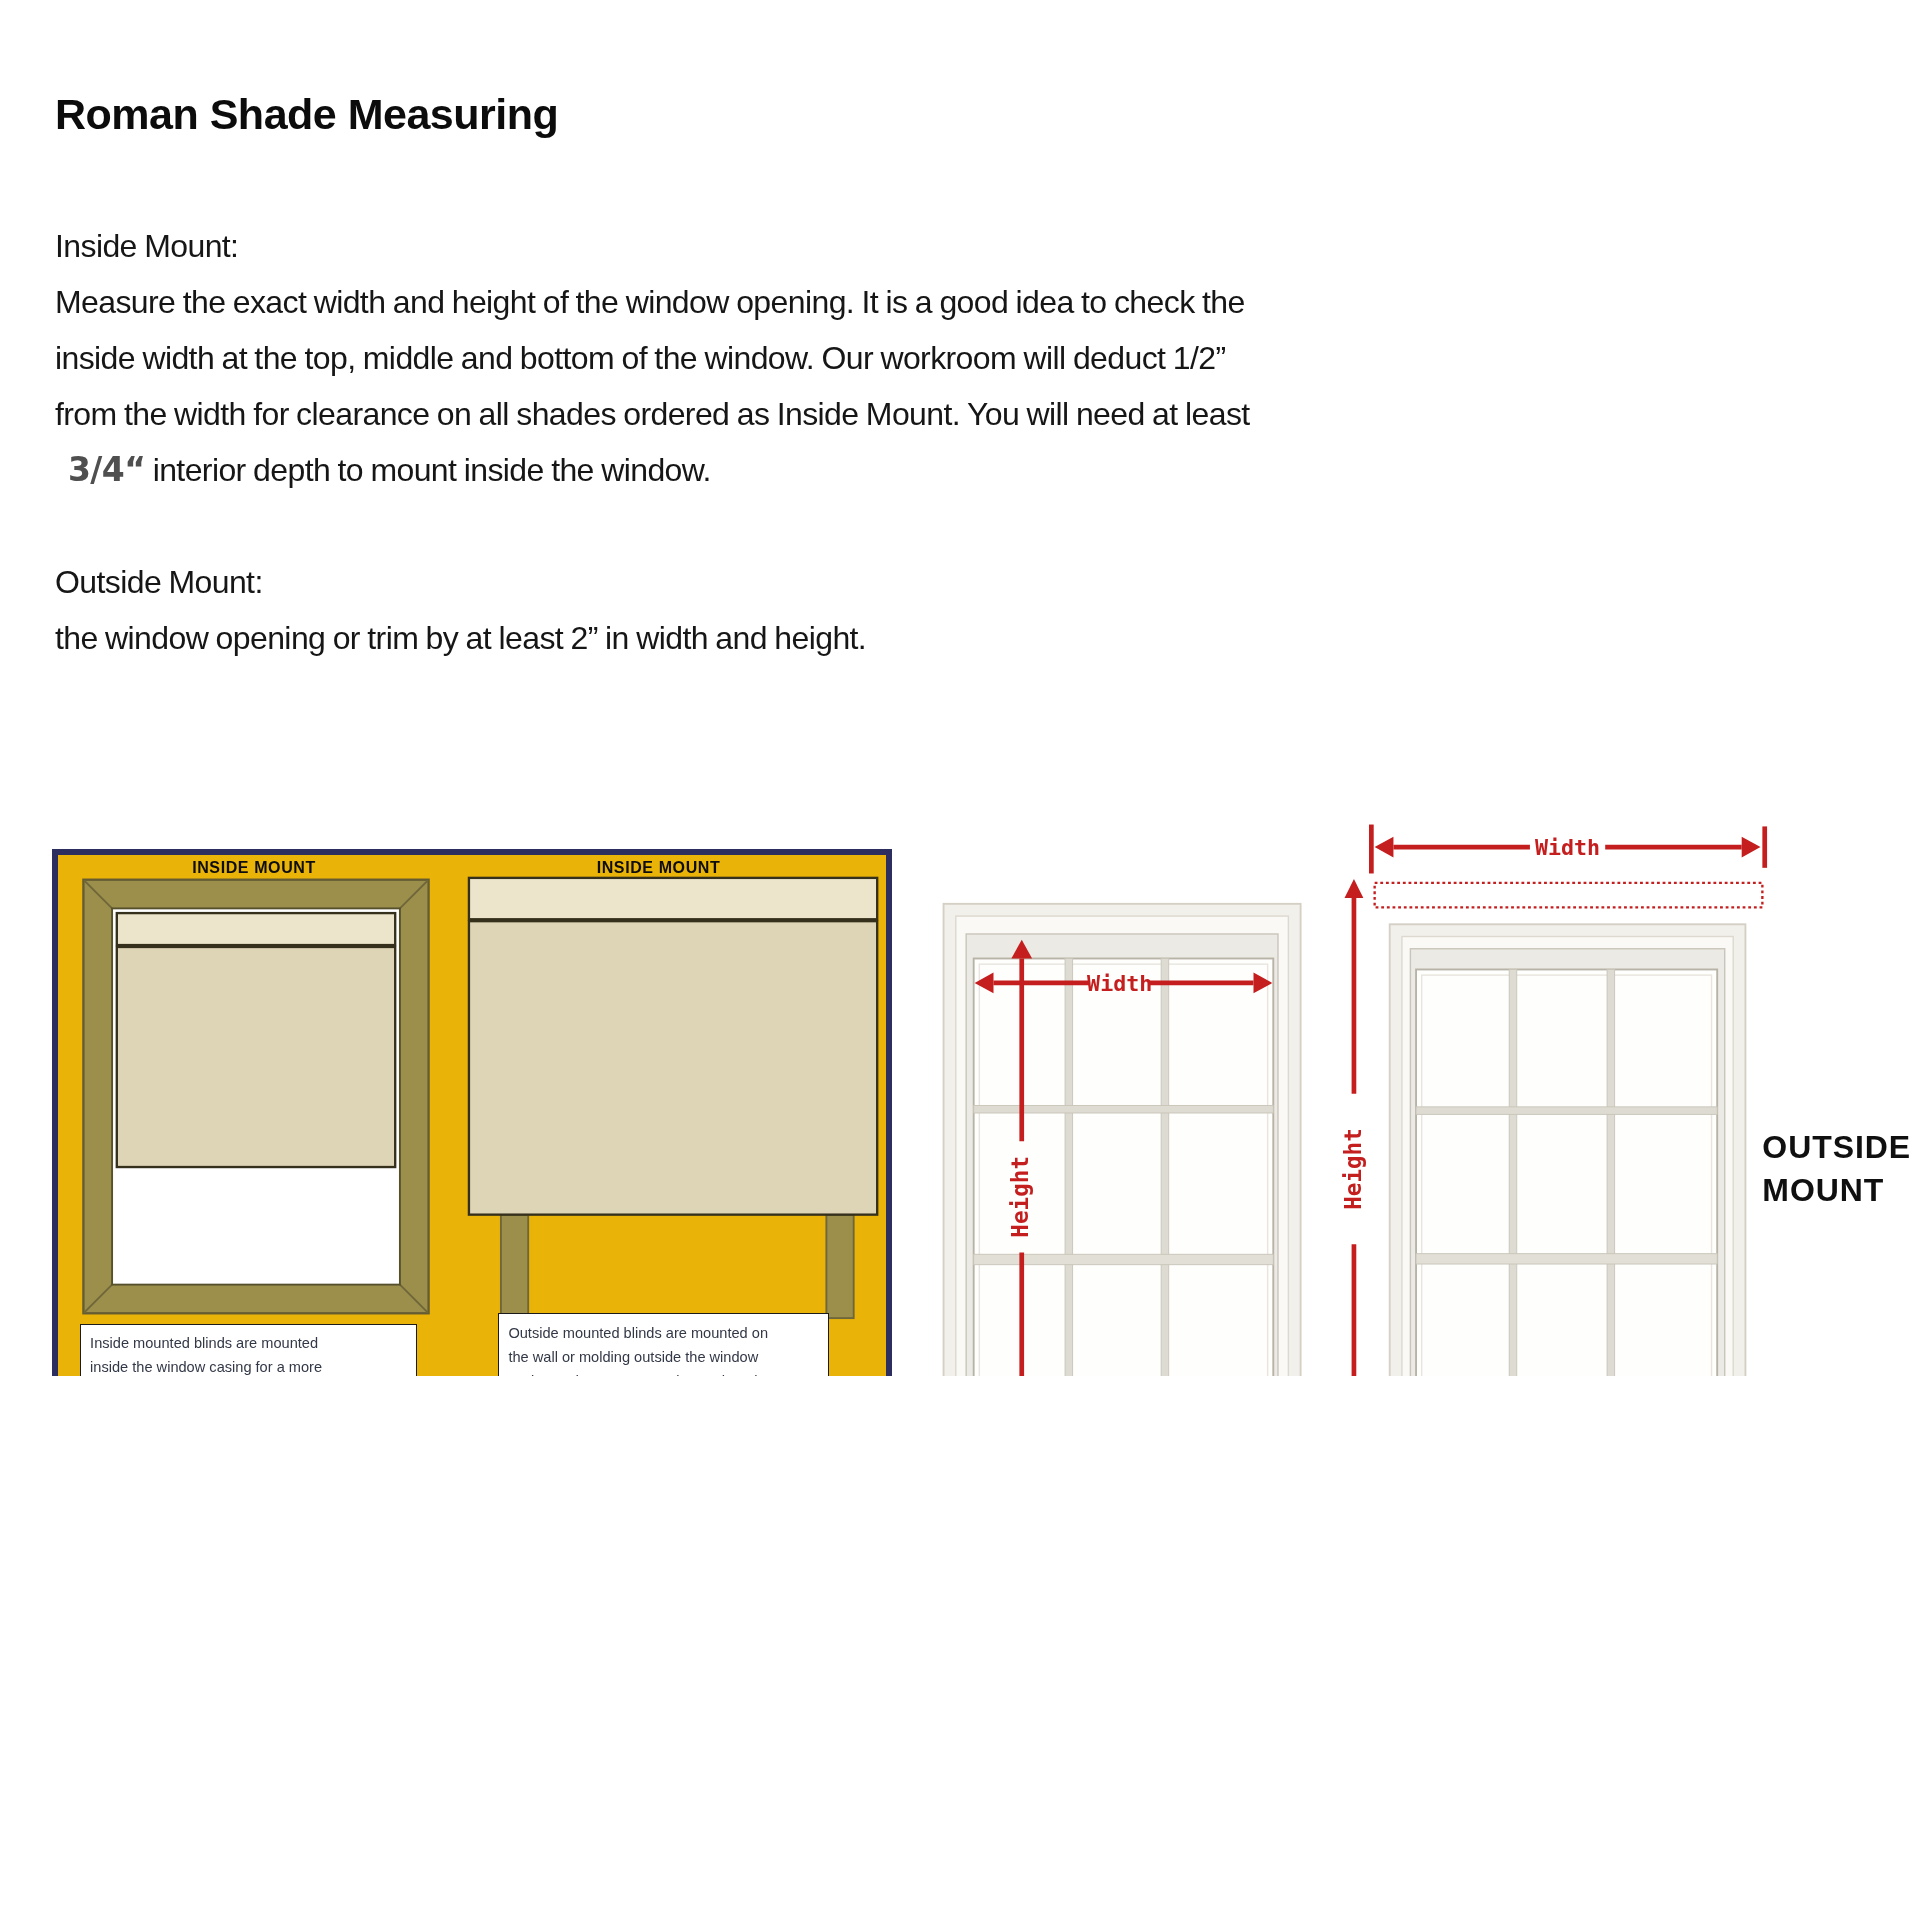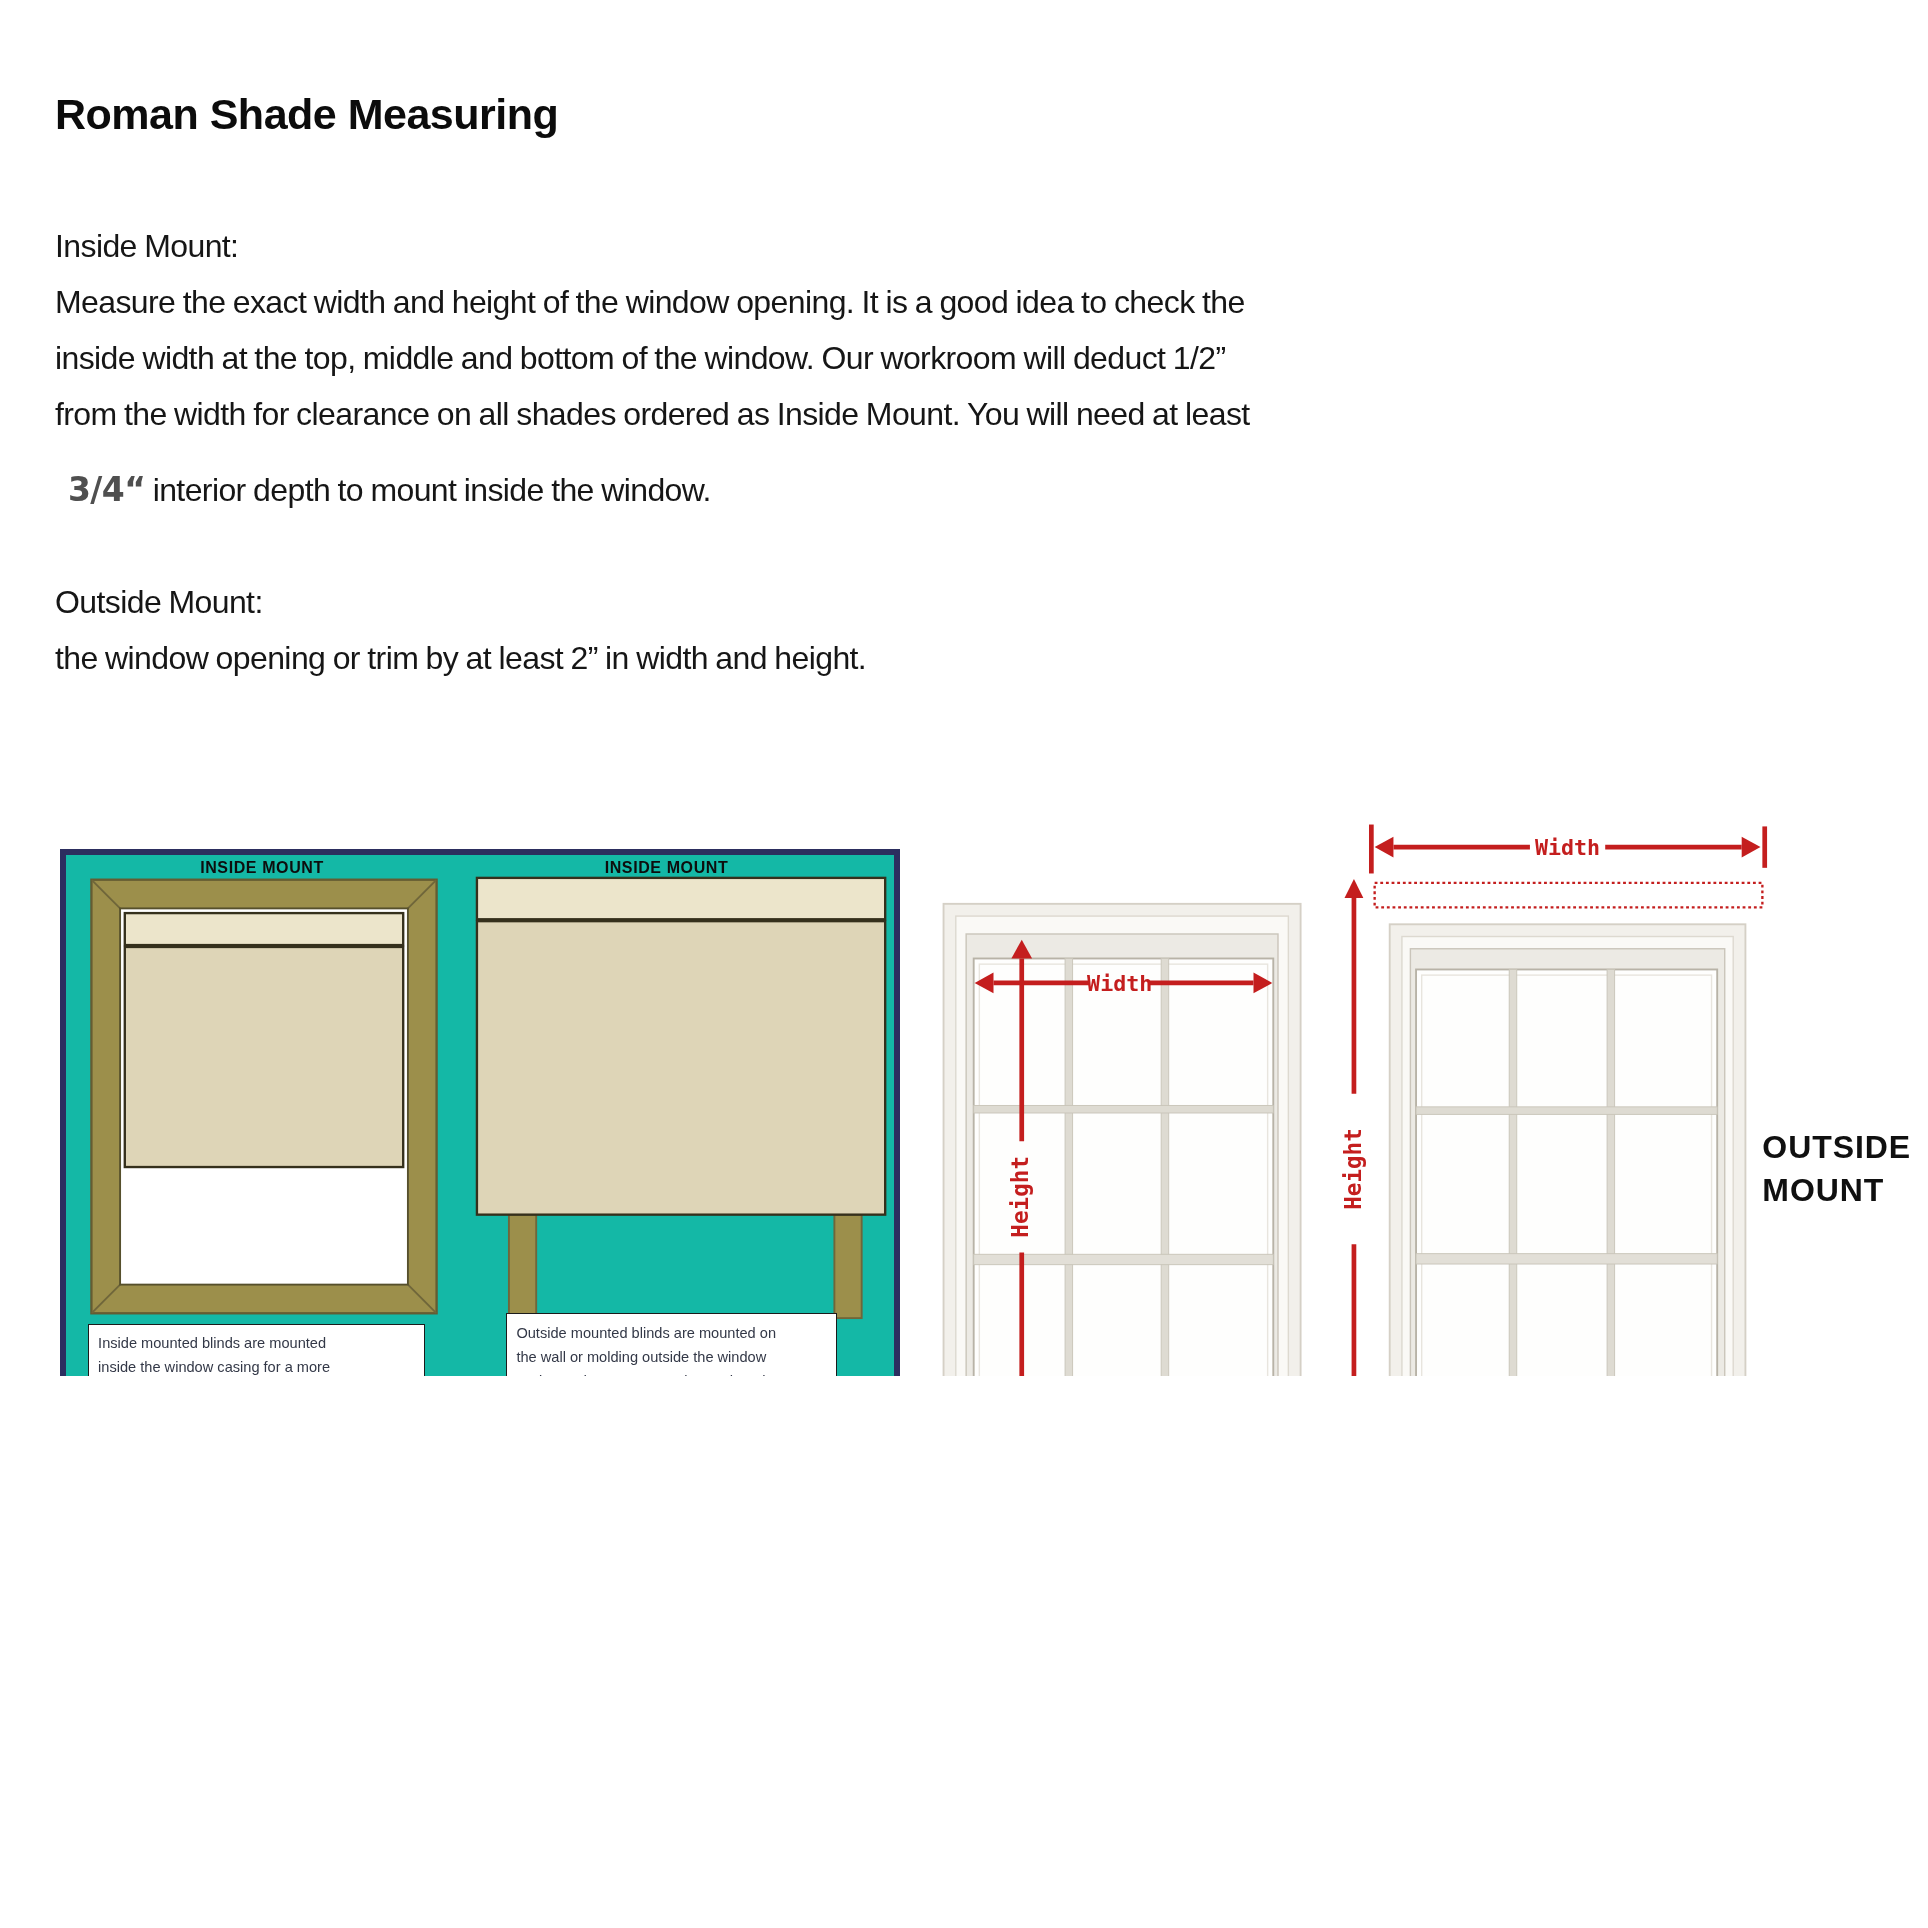--- a/index.html
+++ b/index.html
@@ -4,24 +4,24 @@
 <style>
   html,body{margin:0;padding:0;background:#ffffff;}
   #page{position:relative;width:1928px;height:1376px;background:#ffffff;overflow:hidden;
         font-family:"Liberation Sans",sans-serif;color:#111;}
   .abs{position:absolute;}
   #doc-title{left:55px;top:90px;font-size:43px;font-weight:bold;color:#0c0c0c;letter-spacing:-0.5px;}
   #body-text{left:55px;top:218px;font-size:32px;line-height:56px;color:#161616;
              letter-spacing:-0.6px;word-spacing:-0.9px;white-space:nowrap;}
   .body-line{height:56px;}
   .frac{font-weight:bold;color:#4f4f4f;font-family:"DejaVu Sans",sans-serif;font-size:33px;}
-  .indent{padding-left:13px;margin-top:20px;}
+  .indent{padding-left:13px;}
 
   
-  #diagram-box{left:60px;top:849px;width:828px;height:731px;background:#14b8a6;
+  #diagram-box{left:52px;top:849px;width:828px;height:731px;background:#eab308;
                border:6.6px solid #2c2e5f;}
   .mount-top-label{top:3.8px;font-size:16px;font-weight:bold;letter-spacing:0.6px;color:#0d0d0d;text-align:center;}
   #inside-top-label{left:7.5px;width:377px;}
   #outside-top-label{left:412px;width:377px;}
   .caption-box{border:1.9px solid #1b1b1b;background:#ffffff;color:#333847;
                font-size:14.6px;line-height:24px;white-space:pre-line;box-sizing:border-box;}
   #inside-caption{left:21.7px;top:469px;width:337px;padding:5.6px 9.4px 3.8px 9.4px;}
   #outside-caption{left:440px;top:458px;width:331px;padding:6.6px 9.4px 4.7px 9.4px;}
 
   svg text.red-label{fill:#c41e1e;font-family:"DejaVu Sans Mono",monospace;font-weight:bold;}

